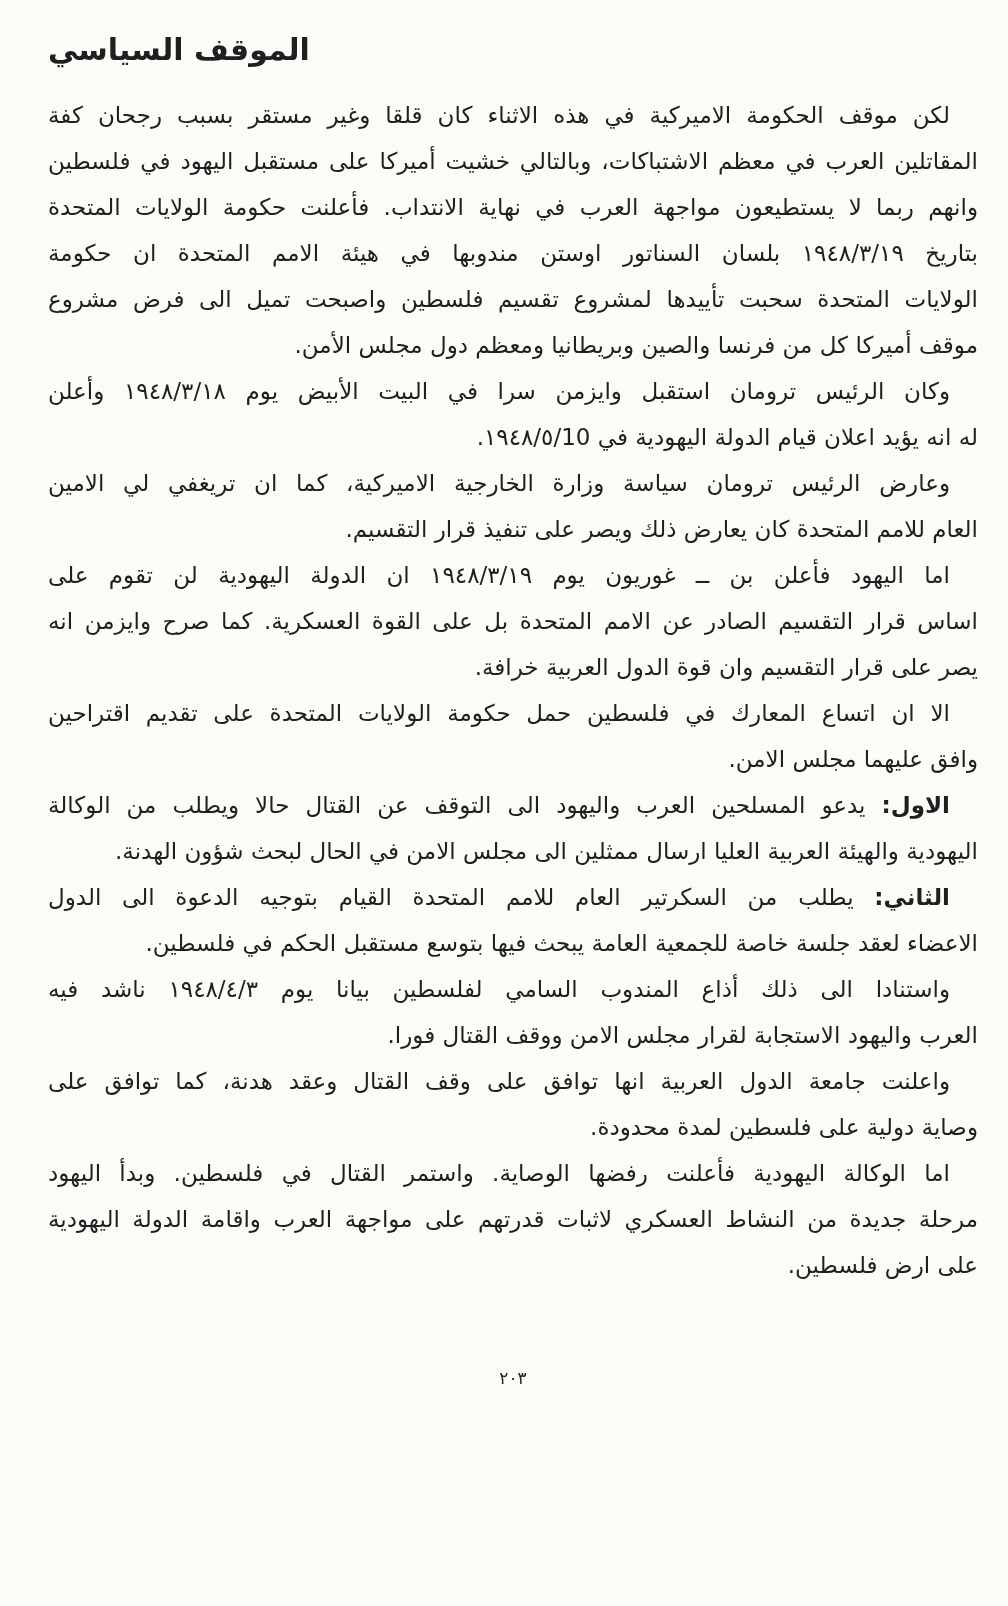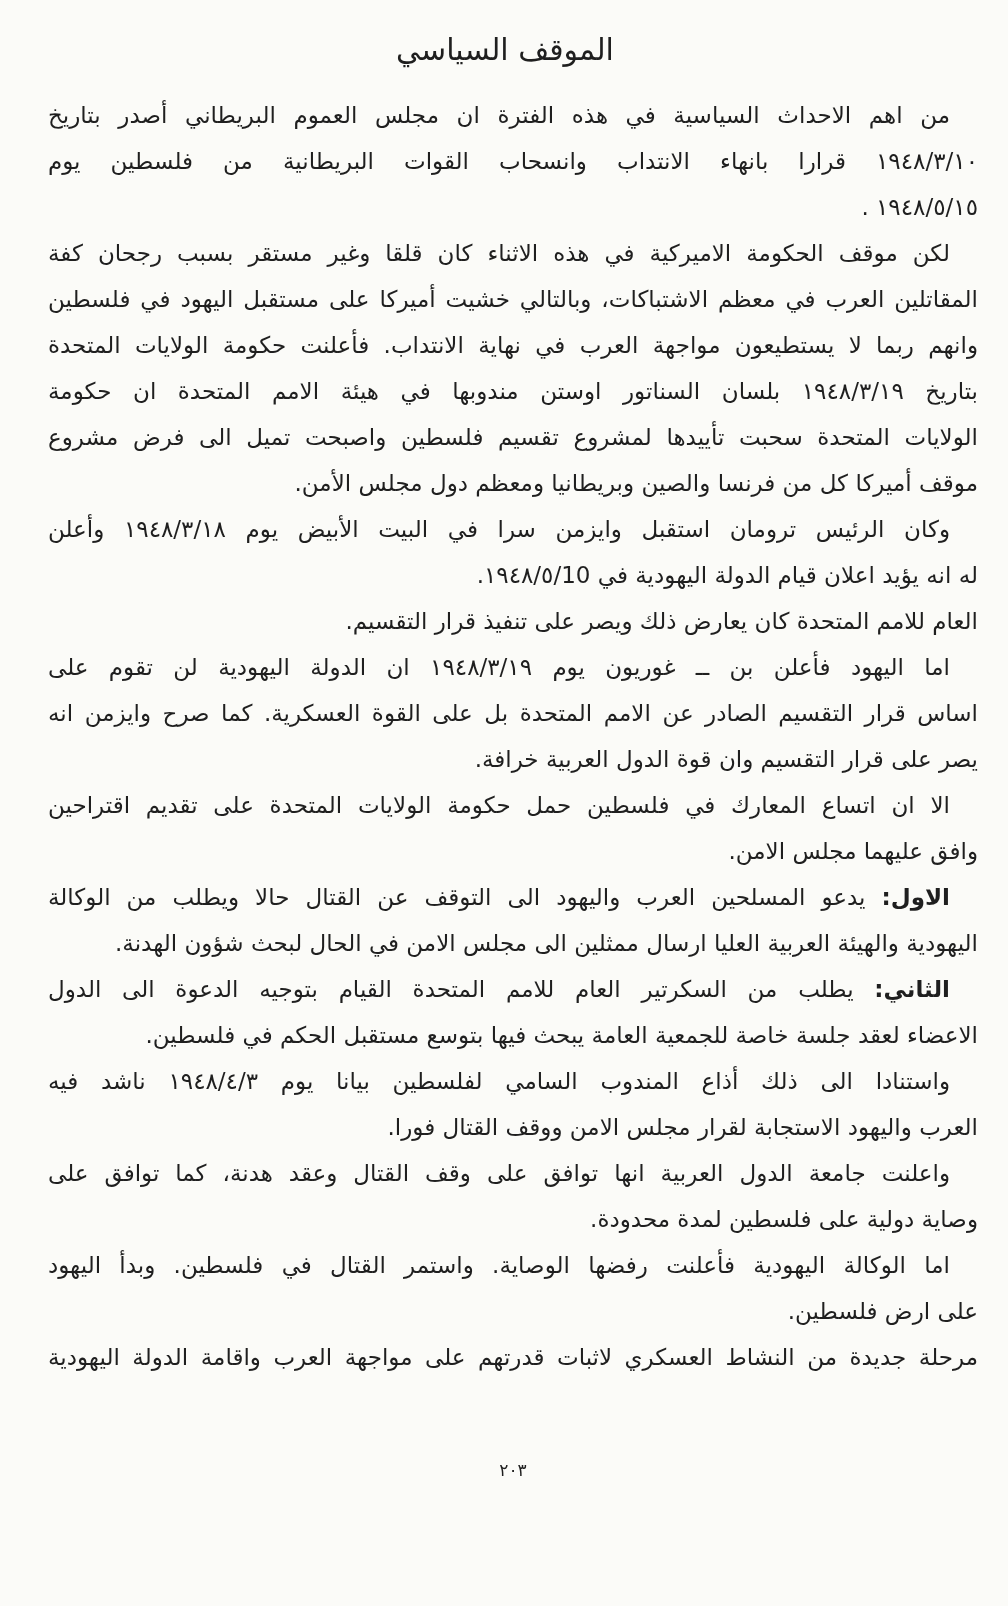--- a/index.html
+++ b/index.html
@@ -18,23 +18,23 @@
   .page {
     position: absolute;
     top: 0;
     right: 30px;
     left: 48px;
     height: 100%;
   }
   .title {
     margin: 24px 16px 16px 0;
     font-size: 30px;
-    font-weight: normal;
+    font-weight: bold;
     line-height: 52px;
-    text-align: center;
+    text-align: left;
     letter-spacing: 0.5px;
   }
   .paragraph {
     margin: 0;
   }
   .line {
     height: 46px;
     line-height: 46px;
     font-size: 23px;
     text-align: justify;
@@ -60,37 +60,33 @@
   }
 </style>
 </head>
 <body>
 
 <div class="page">
   <h1 class="title">الموقف السياسي</h1>
 
   <div class="text-body">
       <div class="paragraph">
-        <div class="line first">من اهم الاحداث السياسية في هذه الفترة ان مجلس العموم البريطاني أصدر بتاريخ</div>
-        <div class="line">١٩٤٨/٣/١٠ قرارا بانهاء الانتداب وانسحاب القوات البريطانية من فلسطين يوم</div>
-        <div class="line last">١٩٤٨/٥/١٥ .</div>
-      </div>
-      <div class="paragraph">
         <div class="line first">لكن موقف الحكومة الاميركية في هذه الاثناء كان قلقا وغير مستقر بسبب رجحان كفة</div>
         <div class="line">المقاتلين العرب في معظم الاشتباكات، وبالتالي خشيت أميركا على مستقبل اليهود في فلسطين</div>
         <div class="line">وانهم ربما لا يستطيعون مواجهة العرب في نهاية الانتداب. فأعلنت حكومة الولايات المتحدة</div>
         <div class="line">بتاريخ ١٩٤٨/٣/١٩ بلسان السناتور اوستن مندوبها في هيئة الامم المتحدة ان حكومة</div>
         <div class="line">الولايات المتحدة سحبت تأييدها لمشروع تقسيم فلسطين واصبحت تميل الى فرض مشروع</div>
         <div class="line last">موقف أميركا كل من فرنسا والصين وبريطانيا ومعظم دول مجلس الأمن.</div>
       </div>
       <div class="paragraph">
         <div class="line first">وكان الرئيس ترومان استقبل وايزمن سرا في البيت الأبيض يوم ١٩٤٨/٣/١٨ وأعلن</div>
         <div class="line last">له انه يؤيد اعلان قيام الدولة اليهودية في ١٩٤٨/٥/10.</div>
       </div>
       <div class="paragraph">
+        <div class="line first">وعارض الرئيس ترومان سياسة وزارة الخارجية الاميركية، كما ان تريغفي لي الامين</div>
         <div class="line last">العام للامم المتحدة كان يعارض ذلك ويصر على تنفيذ قرار التقسيم.</div>
       </div>
       <div class="paragraph">
         <div class="line first">اما اليهود فأعلن بن ــ غوريون يوم ١٩٤٨/٣/١٩ ان الدولة اليهودية لن تقوم على</div>
         <div class="line">اساس قرار التقسيم الصادر عن الامم المتحدة بل على القوة العسكرية. كما صرح وايزمن انه</div>
         <div class="line last">يصر على قرار التقسيم وان قوة الدول العربية خرافة.</div>
       </div>
       <div class="paragraph">
         <div class="line first">الا ان اتساع المعارك في فلسطين حمل حكومة الولايات المتحدة على تقديم اقتراحين</div>
         <div class="line last">وافق عليهما مجلس الامن.</div>
@@ -106,19 +102,19 @@
       <div class="paragraph">
         <div class="line first">واستنادا الى ذلك أذاع المندوب السامي لفلسطين بيانا يوم ١٩٤٨/٤/٣ ناشد فيه</div>
         <div class="line last">العرب واليهود الاستجابة لقرار مجلس الامن ووقف القتال فورا.</div>
       </div>
       <div class="paragraph">
         <div class="line first">واعلنت جامعة الدول العربية انها توافق على وقف القتال وعقد هدنة، كما توافق على</div>
         <div class="line last">وصاية دولية على فلسطين لمدة محدودة.</div>
       </div>
       <div class="paragraph">
         <div class="line first">اما الوكالة اليهودية فأعلنت رفضها الوصاية. واستمر القتال في فلسطين. وبدأ اليهود</div>
+        <div class="line">مرحلة جديدة من النشاط العسكري لاثبات قدرتهم على مواجهة العرب واقامة الدولة اليهودية</div>
         <div class="line last">على ارض فلسطين.</div>
-        <div class="line">مرحلة جديدة من النشاط العسكري لاثبات قدرتهم على مواجهة العرب واقامة الدولة اليهودية</div>
       </div>
     </div>
 
   <div class="page-number">٢٠٣</div>
 </div>
 
 </body></html>

